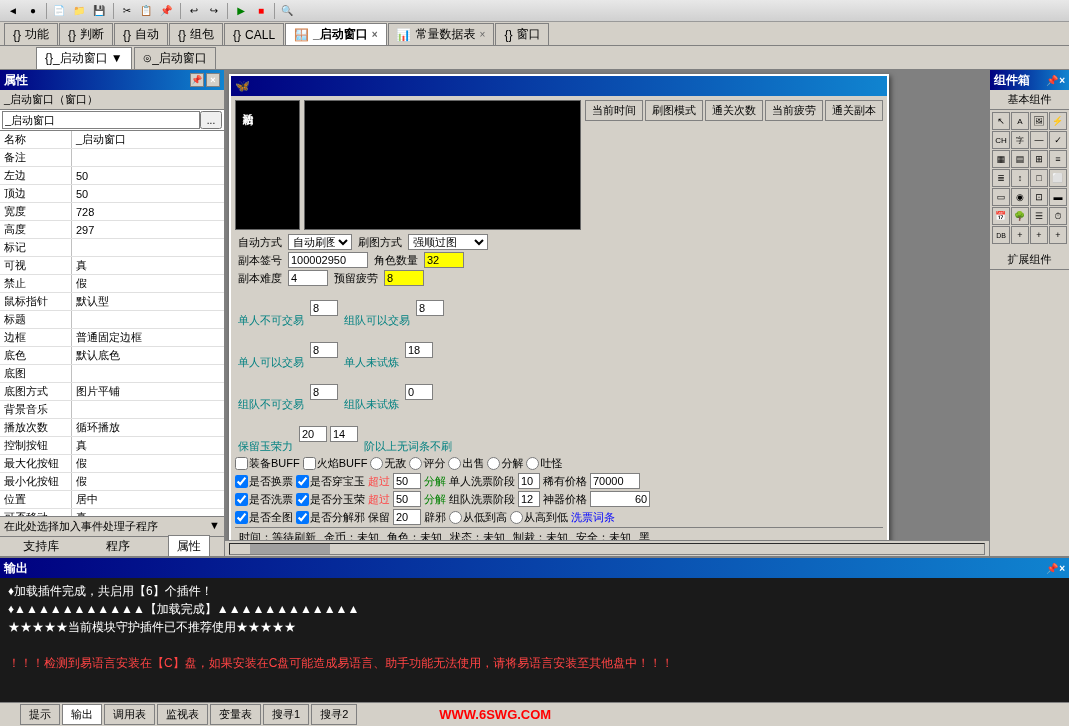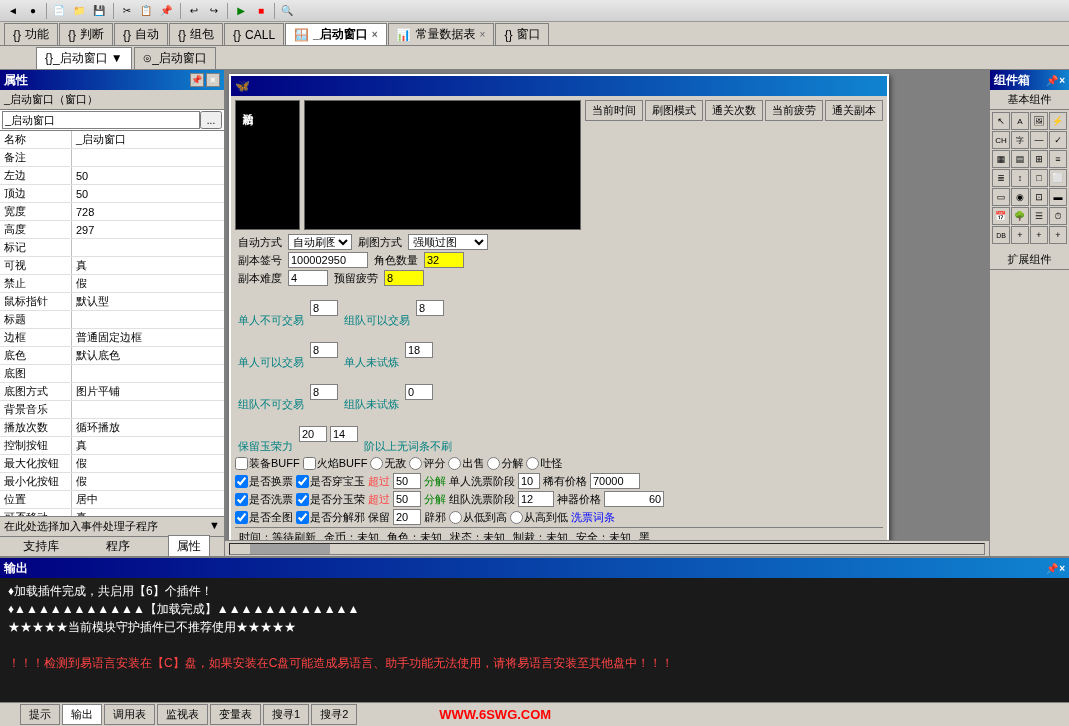--- a/index.html
+++ b/index.html
@@ -732,21 +732,21 @@
                 <span>是否洗票</span>
               </label>
               <label class="check-lbl">
                 <input type="checkbox" checked="" style="">
                 <span>是否分玉荣</span>
               </label>
               <span style="color:#ff4444; font-size:11px;">超过</span>
               <input class="inp" type="text" value="50" style="width: 28px;">
               <span style="color:#008000; font-size:11px;">分解</span>
               <span style="font-size:11px;">组队洗票阶段</span>
-              <input class="inp" type="text" value="12" style="width: 36px;">
+              <input class="inp" type="text" value="12" style="width: 22px;">
               <span style="font-size:11px;">神器价格</span>
               <input class="inp" type="text" value="600000" style="width: 60px; padding-left: 44px;">
             </div>
 
             <div class="row-flex">
               <label class="check-lbl">
                 <input type="checkbox" checked="" style="">
                 <span>是否全图</span>
               </label>
               <label class="check-lbl">

